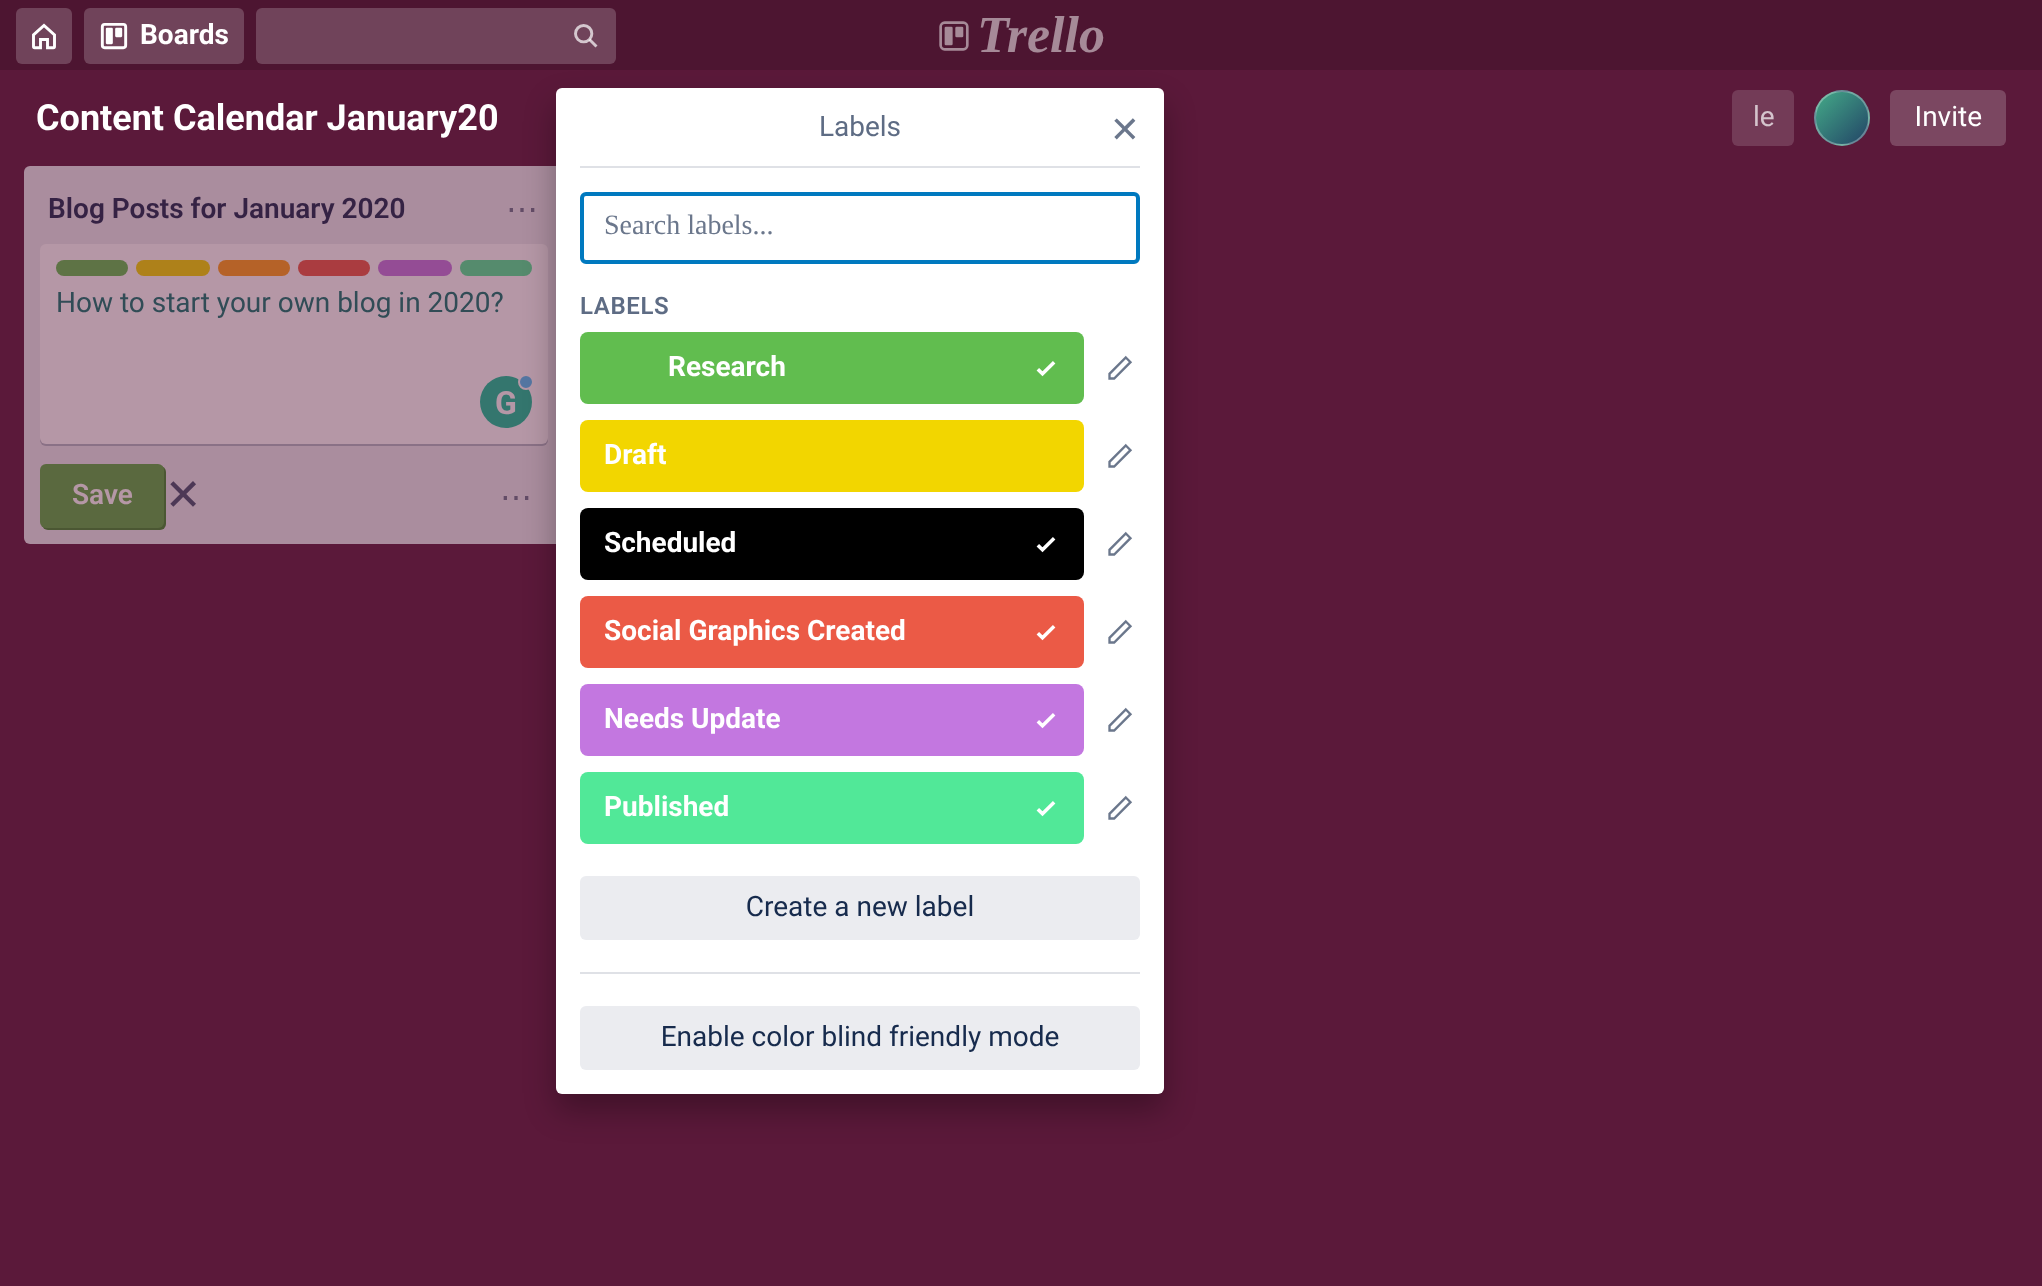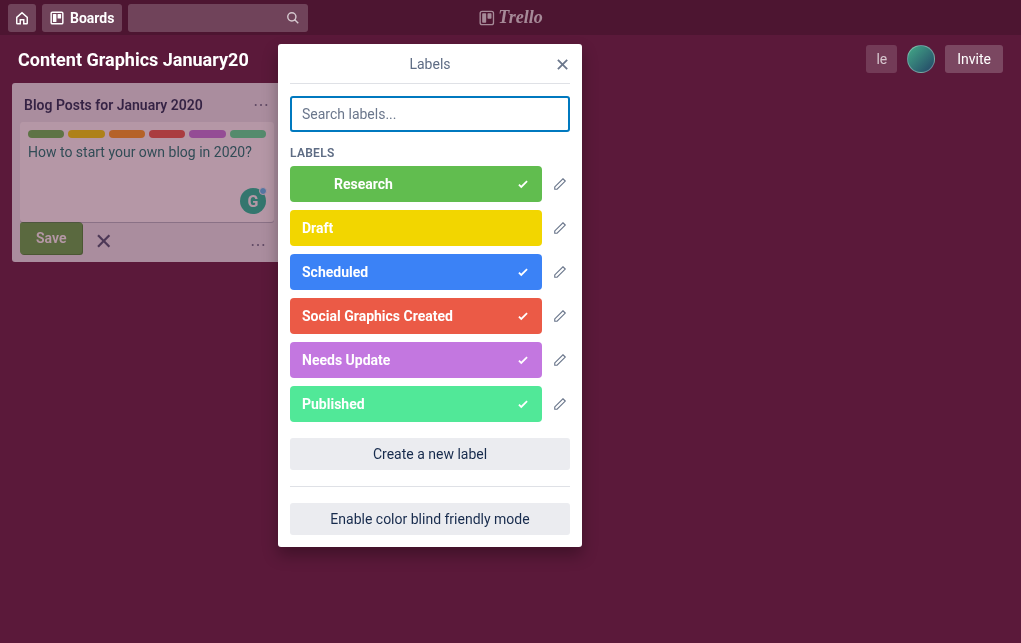--- a/index.html
+++ b/index.html
@@ -4,50 +4,50 @@
   <style>
     * { margin: 0; padding: 0; box-sizing: border-box; font-family: -apple-system, BlinkMacSystemFont, 'Segoe UI', Roboto, sans-serif; }
     body { background: #5b193a; width: 1021px; height: 643px; overflow: hidden; position: relative; }
     
     .topbar { height: 35px; background: rgba(0,0,0,0.15); display: flex; align-items: center; padding: 14px 8px; gap: 6px; }
     .topbar-btn { background: rgba(255,255,255,0.2); border-radius: 3px; height: 28px; display: flex; align-items: center; justify-content: center; color: white; cursor: pointer; padding: 0 8px; }
     .home-btn { width: 28px; padding: 0; }
     .boards-btn { gap: 6px; font-weight: 700; font-size: 14px; }
     .search-box { background: rgba(255,255,255,0.2); border-radius: 3px; height: 28px; width: 180px; display: flex; align-items: center; justify-content: flex-end; padding: 0 8px; }
     .logo-wrap { position: absolute; left: 50%; transform: translateX(-50%); display: flex; align-items: center; gap: 4px; color: rgba(255,255,255,0.5); }
-    .logo-text { font-family: 'Brush Script MT', cursive; font-size: 18px; font-weight: 700; font-style: italic; }
+    .logo-text { font-family: 'Brush Script MT', cursive; font-size: 26px; font-weight: 700; font-style: italic; }
     
     .board-header { height: 48px; display: flex; align-items: center; padding: 0 18px; gap: 10px; }
     .board-title { color: white; font-weight: 700; font-size: 18px; }
     .header-spacer { flex: 1; }
     .invite-btn { background: rgba(255,255,255,0.2); color: white; border-radius: 3px; padding: 6px 12px; font-size: 14px; }
     .team-pill { background: rgba(255,255,255,0.15); color: rgba(255,255,255,0.7); border-radius: 3px; padding: 6px 10px; font-size: 14px; }
     .avatar { width: 28px; height: 28px; border-radius: 50%; background: linear-gradient(135deg, #4a8, #246); border: 1px solid rgba(255,255,255,0.3); }
     
     .board-area { padding: 0 12px; display: flex; gap: 8px; }
     .list { background: #ebecf0; border-radius: 3px; width: 270px; padding: 8px; opacity: 0.55; }
     .list-header { display: flex; align-items: center; justify-content: space-between; padding: 4px 4px 8px; }
     .list-title { font-weight: 600; color: #172b4d; font-size: 14px; }
     .list-menu { color: #6b778c; cursor: pointer; letter-spacing: 1px; }
     .card { background: white; border-radius: 3px; padding: 8px; box-shadow: 0 1px 0 rgba(9,30,66,0.25); position: relative; min-height: 100px; }
     .card-labels { display: flex; gap: 4px; margin-bottom: 6px; }
     .card-label { width: 40px; height: 8px; border-radius: 4px; }
     .card-text { color: #0f766e; font-size: 14px; }
     .grammarly { position: absolute; right: 8px; bottom: 8px; width: 26px; height: 26px; border-radius: 50%; background: #15c39a; display: flex; align-items: center; justify-content: center; color: white; font-weight: 700; }
     .grammarly::after { content:''; width:6px; height:6px; background:#4fc3f7; border-radius:50%; position:absolute; top:-1px; right:-1px; border:1px solid white; }
-    .card-actions { display: flex; align-items: flex-end; gap: 12px; }
+    .card-actions { display: flex; align-items: center; margin-top: 10px; }
     .save-btn { background: #5aac44; color: white; border: none; border-radius: 3px; padding: 8px 16px; font-weight: 600; font-size: 14px; box-shadow: 1px 1px 0 #3f8b2f; cursor: pointer; }
     .close-x { color: #42526e; font-size: 22px; cursor: pointer; }
     .card-actions-menu { margin-left: auto; color: #6b778c; cursor: pointer; font-size: 16px; letter-spacing: 2px; padding-right: 6px; }
     
     .popover { position: absolute; top: 44px; left: 278px; width: 304px; background: white; border-radius: 3px; box-shadow: 0 8px 16px rgba(0,0,0,0.3); padding: 0 12px 12px; z-index: 100; }
     .popover-header { display: flex; align-items: center; justify-content: center; height: 40px; border-bottom: 1px solid #dfe1e6; position: relative; margin-bottom: 12px; }
     .popover-title { color: #5e6c84; font-size: 14px; }
     .popover-close { position: absolute; right: 0; top: 10px; color: #6b778c; font-size: 18px; cursor: pointer; }
-    .search-input { width: 100%; border: 2px solid #0079bf; border-radius: 3px; padding: 8px 10px; font-size: 14px; outline: none; color: #172b4d; }
+    .search-input { width: 100%; border: 2px solid #0079bf; border-radius: 3px; padding: 8px 10px; font-size: 14px; outline: none; color: #172b4d; font-family: Liberation Serif, serif; }
     .search-input::placeholder { color: #6b778c; }
     .section-label { color: #5e6c84; font-size: 12px; font-weight: 600; margin: 14px 0 6px; letter-spacing: 0.3px; }
     .label-row { display: flex; align-items: center; gap: 8px; margin-bottom: 8px; }
     .label-pill { flex: 1; border-radius: 4px; padding: 10px 12px; color: white; font-weight: 700; font-size: 14px; display: flex; align-items: center; justify-content: space-between; cursor: pointer; min-height: 32px; }
     .label-check { font-size: 14px; }
     .pencil { color: #6b778c; cursor: pointer; width: 20px; display:flex; justify-content:center; }
     .popover-btn { background: #ebecf0; color: #172b4d; border: none; border-radius: 3px; width: 100%; padding: 8px; font-size: 14px; cursor: pointer; margin-top: 8px; }
     .divider { border-top: 1px solid #dfe1e6; margin: 16px 0 8px; }
     
     svg { display: block; }
@@ -79,21 +79,21 @@
     <svg width="16" height="16" viewBox="0 0 24 24" fill="rgba(255,255,255,0.5)">
         <rect x="2" y="2" width="20" height="20" rx="3" fill="none" stroke="rgba(255,255,255,0.5)" stroke-width="2"></rect>
         <rect x="5" y="5" width="6" height="14" rx="1"></rect>
         <rect x="13" y="5" width="6" height="8" rx="1"></rect>
       </svg>
     <span class="logo-text">Trello</span>
   </div>
 </div>
 
 <div class="board-header">
-  <div class="board-title">Content Graphics January20</div>
+  <div class="board-title">Content Calendar January20</div>
   <div class="header-spacer"></div>
   <div class="team-pill">le</div>
   <div class="avatar"></div>
   <div class="invite-btn">Invite</div>
 </div>
 
 <div class="board-area">
   <div class="list">
     <div class="list-header">
       <div class="list-title">Blog Posts for January 2020</div>
@@ -146,21 +146,21 @@
         <div class="label-pill" style="background: rgb(242, 214, 0);">
           <span>Draft</span>
         </div>
         <span class="pencil">
           <svg width="14" height="14" viewBox="0 0 24 24" fill="none" stroke="#6b778c" stroke-width="2">
             <path d="M17 3l4 4-14 14H3v-4z"></path>
           </svg>
         </span>
       </div>
       <div class="label-row">
-        <div class="label-pill" style="background: #3b82f6;">
+        <div class="label-pill" style="background: #000000;">
           <span>Scheduled</span>
           <span class="label-check">
             <svg width="14" height="14" viewBox="0 0 24 24" fill="none" stroke="white" stroke-width="3">
               <path d="M5 13l4 4L19 7"></path>
             </svg>
           </span>
         </div>
         <span class="pencil">
           <svg width="14" height="14" viewBox="0 0 24 24" fill="none" stroke="#6b778c" stroke-width="2">
             <path d="M17 3l4 4-14 14H3v-4z"></path>

